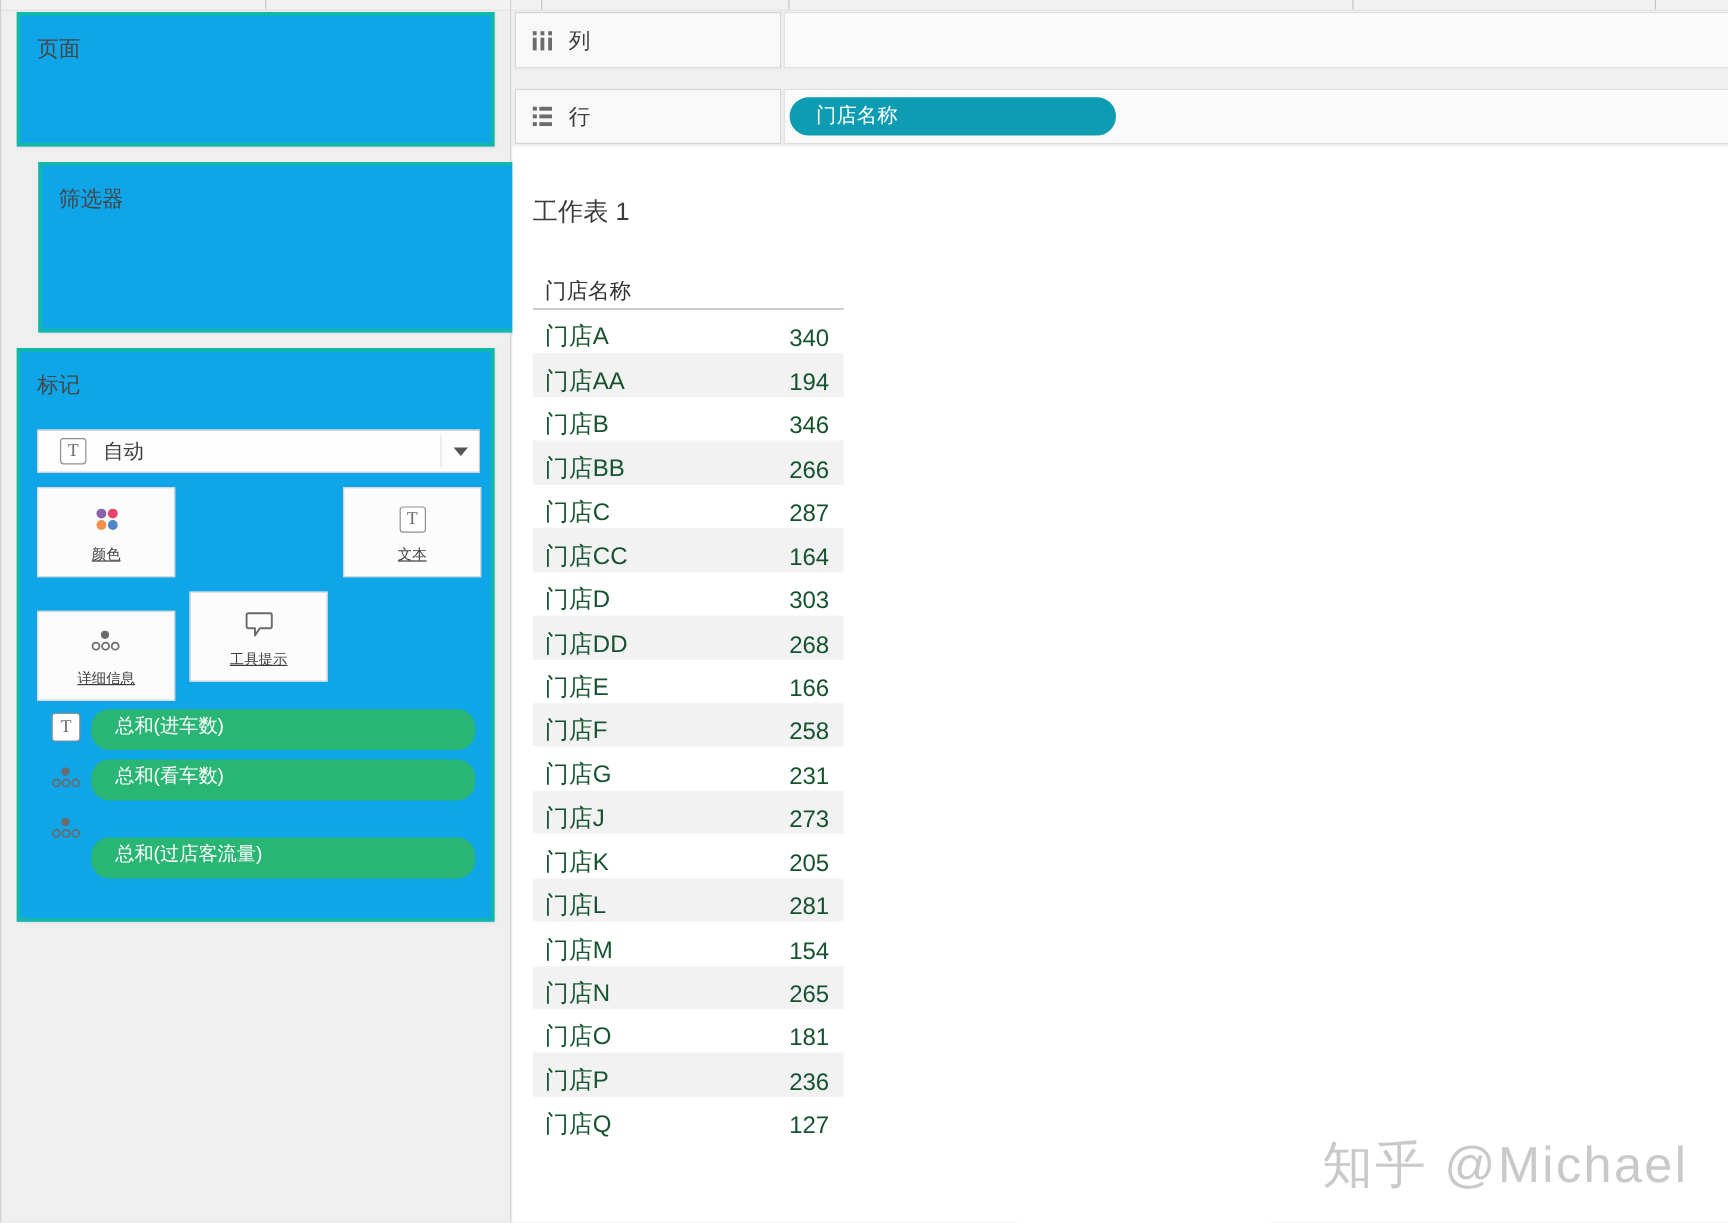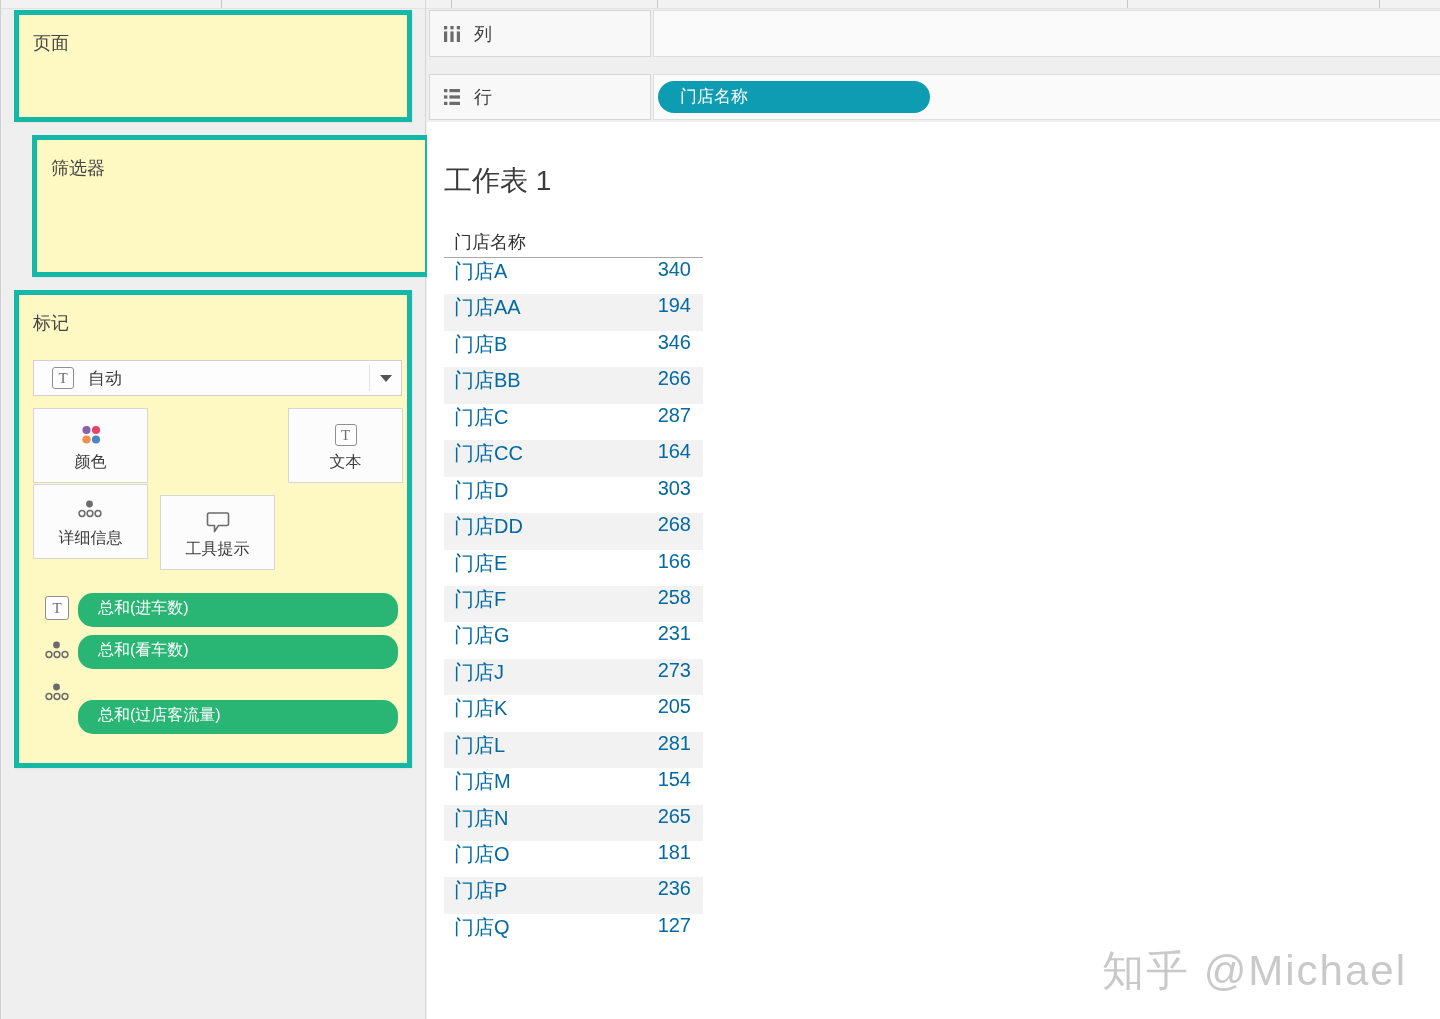--- a/index.html
+++ b/index.html
@@ -9,22 +9,22 @@
     background:#efefef; font-family:"Liberation Sans", sans-serif;
     color:#3c3c3c; border-left:1px solid #cfcfcf;
   }
   
   .topstrip { position:absolute; left:0; top:0; width:1440px; height:9px; background:#f2f2f2; border-bottom:1px solid #e2e2e2; }
   .topstrip .tick { position:absolute; top:0; width:1px; height:8px; background:#c6c6c6; }
 
   
   .side-divider { position:absolute; left:424px; top:0; width:1px; height:1019px; background:#d6d6d6; }
   .panel {
-    position:absolute; left:13px; width:398px; background:#fef9c3;
-    border:5px solid #14b8a6; box-shadow:1px 1px 2px rgba(0,0,0,0.05);
+    position:absolute; left:13px; width:398px; background:#0ea5e9;
+    border:3px solid #14b8a6; box-shadow:1px 1px 2px rgba(0,0,0,0.05);
   }
   #panel-pages   { top:10px;  height:112px; }
   #panel-filters { top:135px; height:142px;margin-left:18px; }
   #panel-marks   { top:290px; height:478px; }
   .panel-label { position:absolute; left:14px; top:16px; font-size:18px; color:#454545; }
 
   
   .dropdown {
     position:absolute; left:14px; top:65px; width:369px; height:36px;
     background:#fdfdfd; border:1px solid #cfcfcf; display:flex; align-items:center;
@@ -43,25 +43,25 @@
   }
   .caret { width:0; height:0; border-left:6px solid transparent; border-right:6px solid transparent; border-top:7px solid #555; }
 
   
   .mbtn {
     position:absolute; width:115px; height:75px; background:#fcfcfc;
     border:1px solid #d6d6d6; display:flex; flex-direction:column;
     align-items:center; justify-content:flex-end; padding-bottom:9px;
   }
   .mbtn .micon { position:absolute; top:15px; left:0; right:0; display:flex; justify-content:center; }
-  .mbtn .mlabel { font-size:16px; color:#3c3c3c; }
+  .mbtn .mlabel { font-size:12px; color:#3c3c3c;text-decoration:underline; }
   #btn-color   { left:14px;  top:113px; }
   #btn-size    { left:141px; top:113px; }
   #btn-text    { left:269px; top:113px; }
-  #btn-detail  { left:14px;  top:189px; }
+  #btn-detail  { left:14px;  top:216px; }
   #btn-tooltip { left:141px; top:200px; }
 
   
   .pill-row { position:absolute; left:0; width:100%; height:30px; }
   #pill-row-1 { top:298px; } #pill-row-2 { top:340px; } #pill-row-3 { top:382px; }
   .pill-icon { position:absolute; left:26px; top:50%; transform:translateY(-50%); display:flex; }
   .gpill {
     position:absolute; left:59px; width:320px; height:34px; border-radius:15px;
     color:#fff; font-size:16px; line-height:30px; padding-left:20px;
   }
@@ -78,24 +78,24 @@
   .shelf-area { position:absolute; background:#fafafa; border:1px solid #dedede; }
   #cols-shelf { left:652px; top:10px; width:788px; height:47px; }
   #rows-shelf { left:652px; top:74px; width:788px; height:46px; }
   .tpill {
     position:absolute; left:4px; top:6px; width:272px; height:32px; border-radius:16px;
     color:#fff; font-size:17px; line-height:32px; padding-left:22px;
   }
 
   
   .canvas { position:absolute; left:426px; top:122px; width:1014px; height:897px; background:#ffffff; }
-  .sheet-title { position:absolute; left:17px; top:40px; font-size:28px; color:#3b3b3b; }
+  .sheet-title { position:absolute; left:17px; top:40px; font-size:21px; color:#3b3b3b; }
   .dtable { position:absolute; left:17px; top:108px; width:259px; }
   .thead { height:28px; font-size:18px; color:#333; padding-left:10px; border-bottom:1px solid #aaaaaa; }
-  .trow { height:36.45px; display:flex; align-items:flex-start; font-size:20px; color:#0369a1; }
+  .trow { height:36.45px; display:flex; align-items:flex-end; font-size:20px; color:#14532d; }
   .trow.band { background:#f2f2f2; }
   .tname { flex:1; padding-left:10px; }
   .tval { width:112px; text-align:right; padding-right:12px; }
 
   .watermark {
     position:absolute; right:34px; bottom:20px; font-size:42px; letter-spacing:2px;
     color:rgba(192,192,192,0.85); text-shadow:2px 2px 0 rgba(255,255,255,0.95);
   }
 </style>
 </head>

